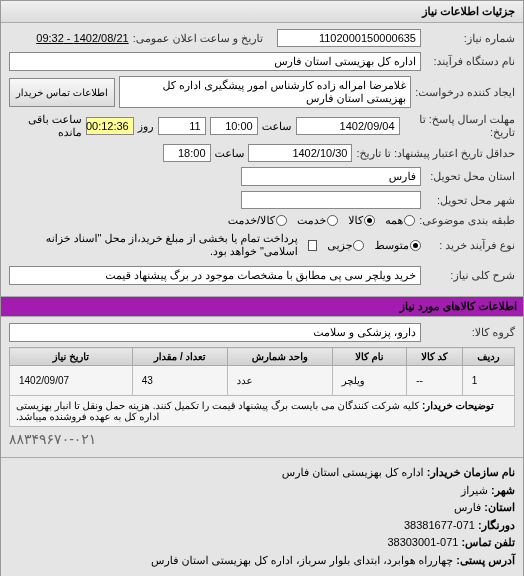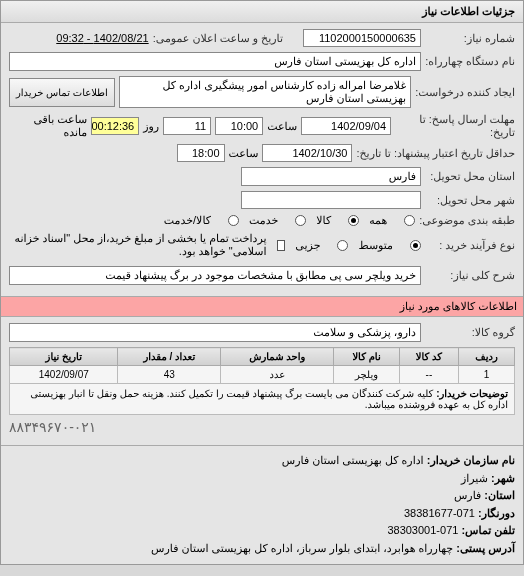--- a/index.html
+++ b/index.html
@@ -3,53 +3,53 @@
 <meta charset="utf-8">
 <style>
 * { margin: 0; padding: 0; box-sizing: border-box; }
 body { font-family: Tahoma, Arial, sans-serif; font-size: 11px; background: #d8d8d8; width: 524px; }
 .container { background: #e5e5e5; border: 1px solid #999; }
 .title-bar { background: linear-gradient(#f0f0f0, #dcdcdc); border-bottom: 1px solid #aaa; padding: 4px 8px; font-weight: bold; }
 .section { padding: 6px 8px; }
 .row { display: flex; align-items: center; margin-bottom: 5px; gap: 4px; }
 .label { min-width: 90px; text-align: right; color: #333; }
 .field { background: #fff; border: 1px solid #888; padding: 2px 4px; min-height: 18px; flex: 1; }
-.field-sm { flex: none; width: 90px; }
+.field-sm { flex: none; width: 104px; }
 .field-xs { flex: none; width: 48px; }
 .btn { background: linear-gradient(#f8f8f8, #dcdcdc); border: 1px solid #888; padding: 8px 6px; cursor: pointer; font-size: 10px; }
 .radio-group { display: flex; gap: 10px; align-items: center; }
-.radio-item { display: flex; align-items: center; gap: 17px; }
+.radio-item { display: flex; align-items: center; gap: 1px; }
 .radio { width: 11px; height: 11px; border: 1px solid #555; border-radius: 50%; display: inline-flex; align-items: center; justify-content: center; background: #fff; }
 .radio.checked::after { content: ""; width: 5px; height: 5px; background: #000; border-radius: 50%; }
 .checkbox { width: 11px; height: 11px; border: 1px solid #555; background: #fff; display: inline-block; }
-.sub-title { background: #fca5a5; font-weight: normal; padding: 3px 6px; border-top: 1px solid #aaa; border-bottom: 1px solid #aaa; }
+.sub-title { background: #a21caf; font-weight: bold; padding: 3px 6px; border-top: 1px solid #aaa; border-bottom: 1px solid #aaa; }
 table { width: 100%; border-collapse: collapse; font-size: 10px; }
 th { background: linear-gradient(#e8e8e8, #d0d0d0); border: 1px solid #aaa; padding: 3px; font-weight: bold; }
-td { background: #f5f5f5; border: 1px solid #bbb; padding: 3px; text-align: center; }
-.note-row td { text-align: right; padding: 4px 6px; }
+td { background: #f5f5f5; border: 1px solid #bbb; padding: 9px; text-align: left; }
+.note-row td { padding: 4px 6px; }
 .contact-section { padding: 6px 8px; font-size: 11px; line-height: 1.6; }
 .contact-section .bold { font-weight: bold; }
 .timer { background: #ffff99; }
 </style>
 </head>
 <body>
 
 <div class="container">
   <div class="title-bar">جزئیات اطلاعات نیاز</div>
 
   <div class="section">
     <div class="row">
       <span class="label">شماره نیاز:</span>
-      <span class="field" style="flex:none;width:118px">1102000150000635</span>
-      <span class="label" style="min-width:auto;margin-right:16px">تاریخ و ساعت اعلان عمومی:</span>
+      <span class="field" style="flex:none;width:144px">1102000150000635</span>
+      <span class="label" style="min-width:auto;margin-right:10px">تاریخ و ساعت اعلان عمومی:</span>
       <span style="text-decoration:underline">1402/08/21 - 09:32</span>
     </div>
 
     <div class="row">
-      <span class="label">نام دستگاه چهارراه:</span>
+      <span class="label">نام دستگاه فرآیند:</span>
       <span class="field">اداره کل بهزیستی استان فارس</span>
     </div>
 
     <div class="row">
       <span class="label">ایجاد کننده درخواست:</span>
       <span class="field">غلامرضا امراله زاده کارشناس امور پیشگیری اداره کل بهزیستی استان فارس</span>
       <button class="btn">اطلاعات تماس خریدار</button>
     </div>
 
     <div class="row">

